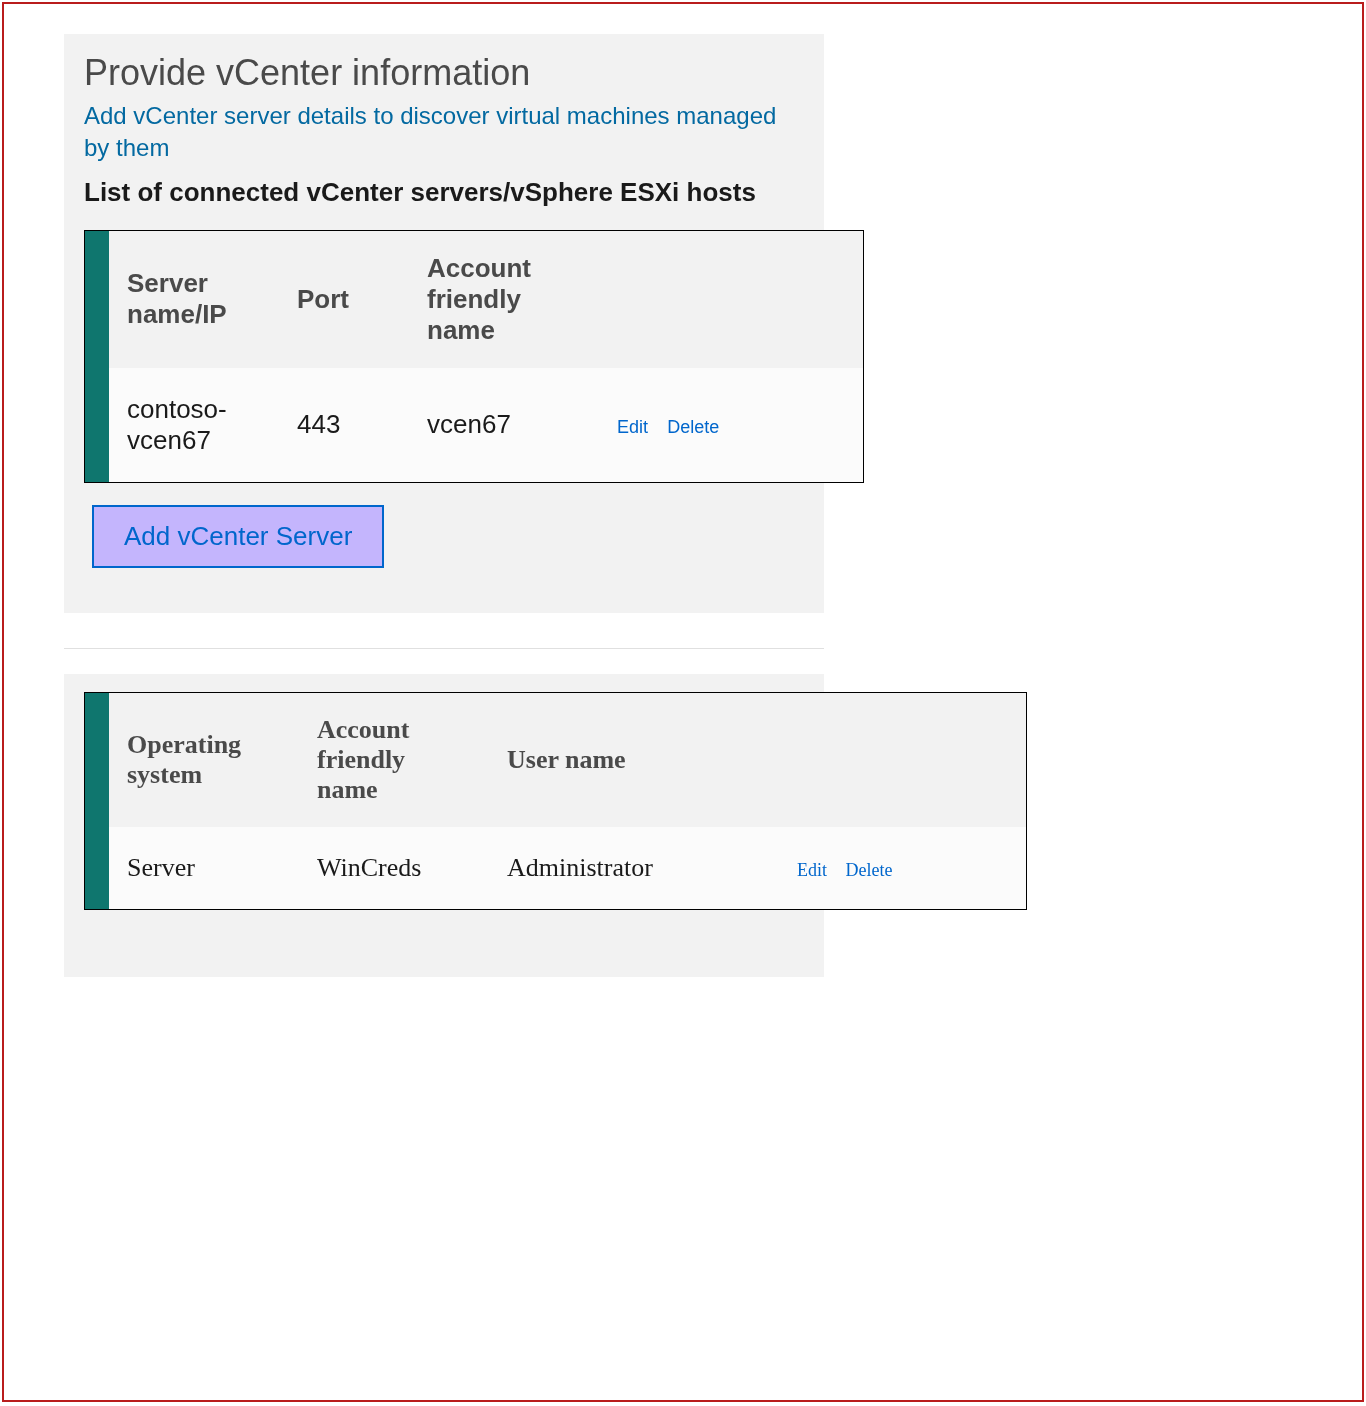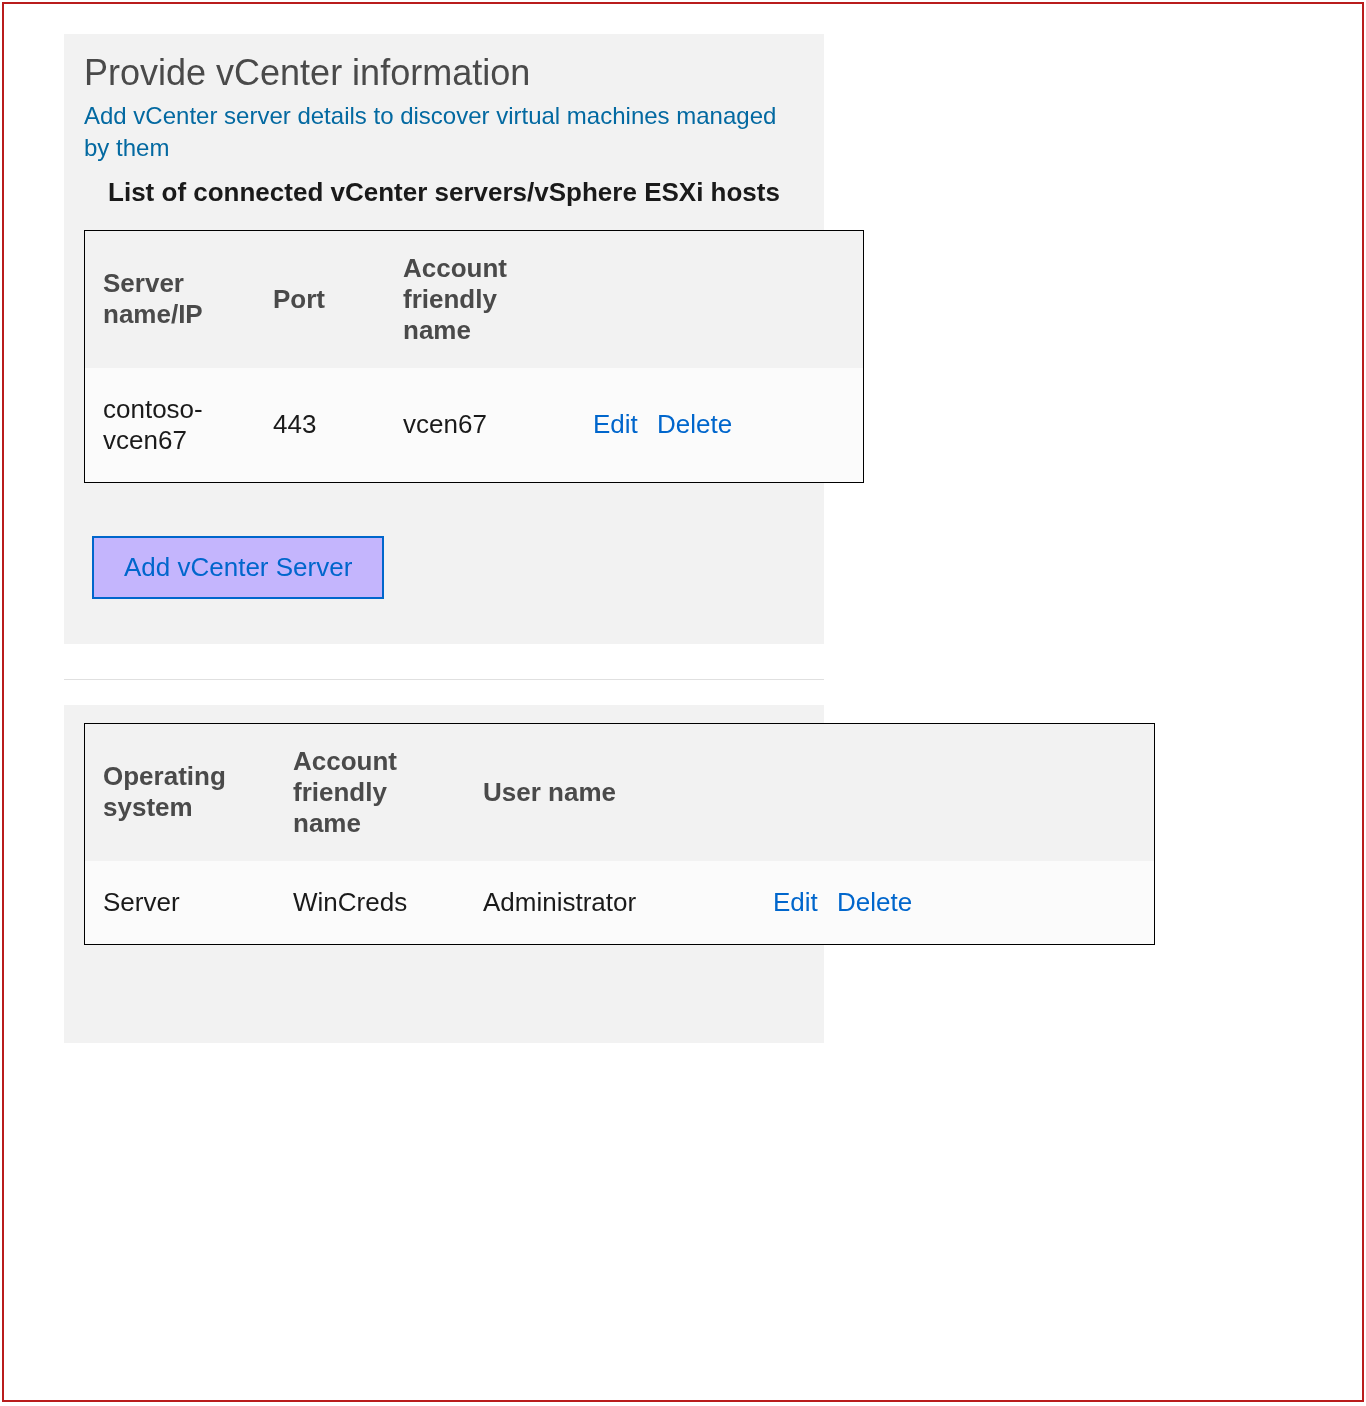--- a/index.html
+++ b/index.html
@@ -36,29 +36,29 @@
       color: #0369a1;
       line-height: 1.35;
       margin-bottom: 10px;
     }
     .list-label {
       font-size: 26px;
       font-weight: 600;
       color: #1a1a1a;
       margin-bottom: 20px;
       line-height: 1.35;
-      text-align: center;
     }
     .table-wrap {
       border: 1.5px solid #000000;
       background: #0f766e;
-      margin-bottom: 53px;
+      margin-bottom: 22px;
+      padding-left: 24px;
     }
     .table-wrap.v1 { width: 780px; }
-    .table-wrap.v2 { width: 1071px; }
+    .table-wrap.v2 { width: 943px; font-family: Liberation Serif, serif; }
     table {
       width: 100%;
       border-collapse: collapse;
     }
     thead tr {
       background: #f2f2f2;
     }
     th {
       text-align: left;
       font-size: 26px;
@@ -70,21 +70,21 @@
     td {
       font-size: 26px;
       font-weight: 400;
       color: #1a1a1a;
       padding: 26px 18px;
       vertical-align: middle;
       background: #fbfbfb;
     }
     .action-link {
       color: #0066cc;
-      font-size: 26px;
+      font-size: 18px;
       font-weight: 400;
       cursor: pointer;
       display: inline-block;
     }
     .action-link + .action-link {
       margin-left: 12px;
     }
     .add-button {
       border: 2.5px solid #0066cc;
       background: #c4b5fd;

